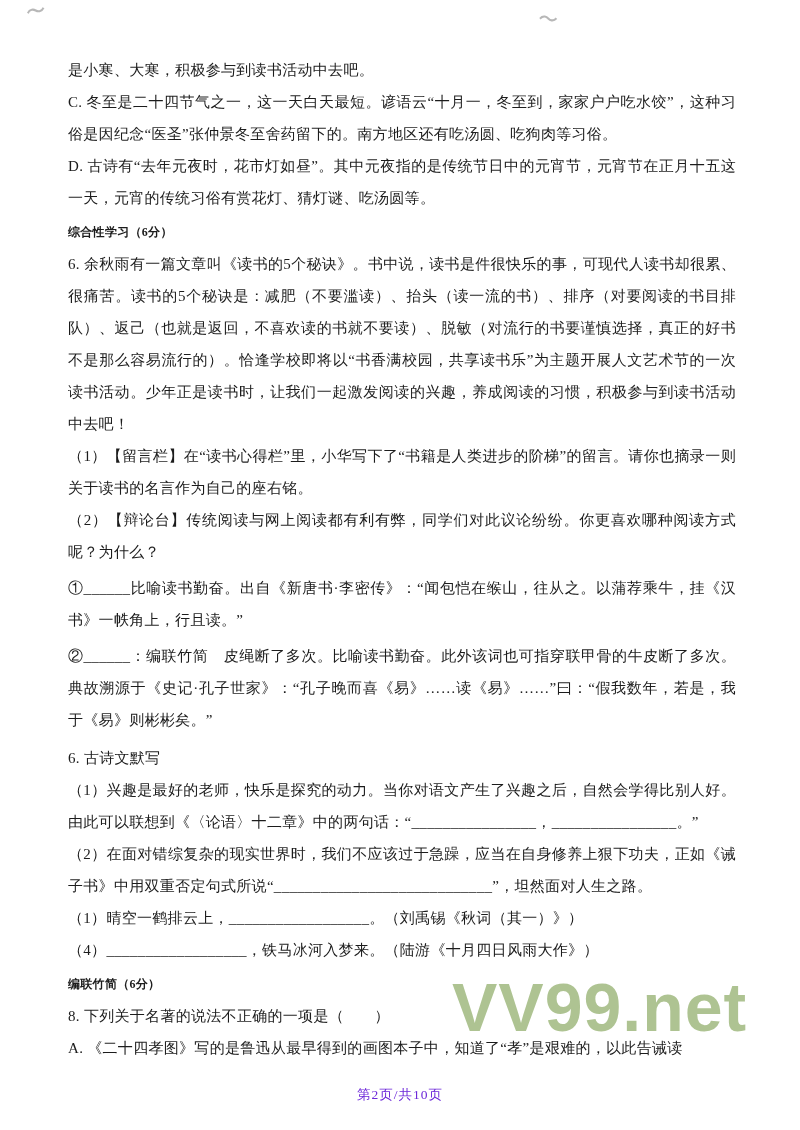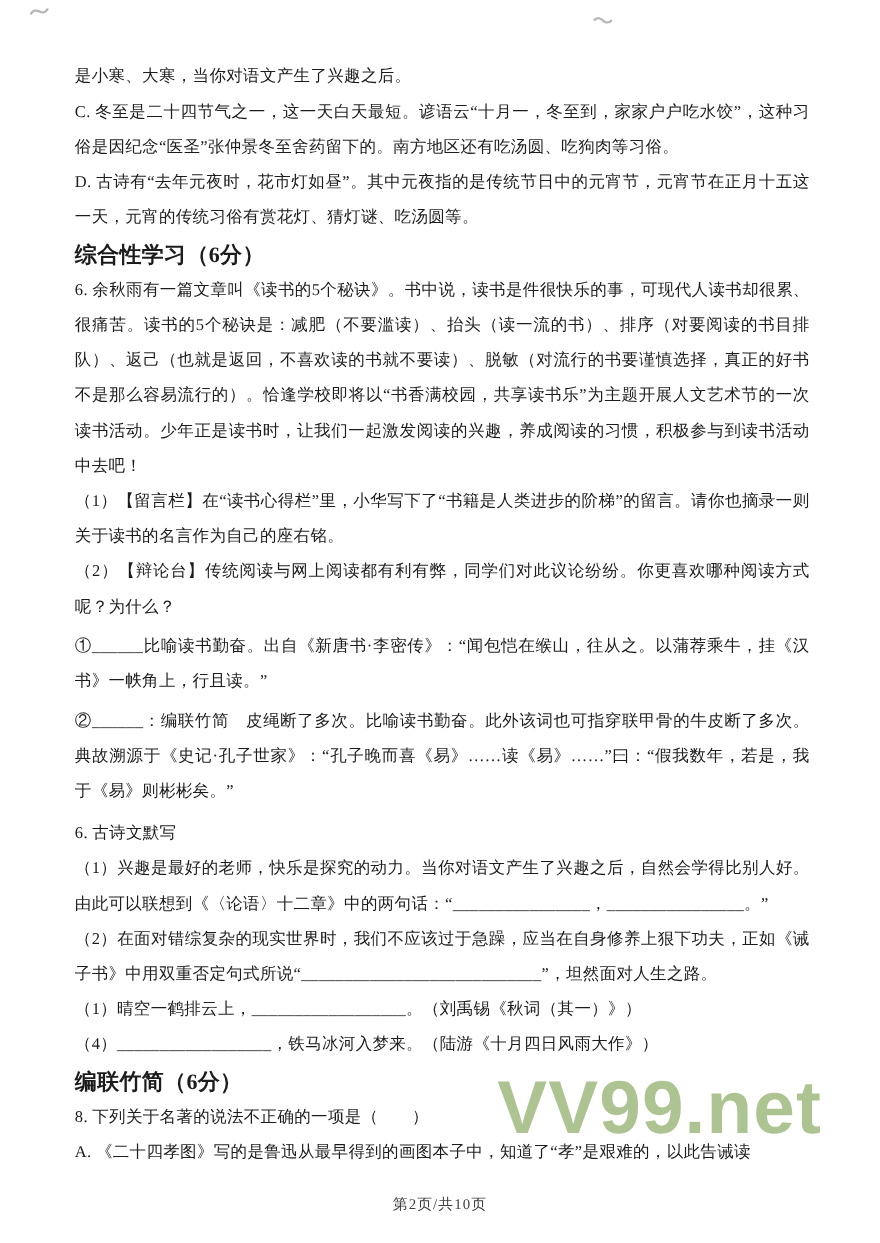--- a/index.html
+++ b/index.html
@@ -29,37 +29,37 @@
   .para {
     font-size: 15px;
     line-height: 32px;
     text-align: justify;
     letter-spacing: 0.3px;
     word-break: break-all;
     margin: 0;
   }
   .sec-heading {
     font-weight: bold;
-    font-size: 20px;
+    font-size: 12px;
     margin-top: 2px;
   }
   .space-above {
     margin-top: 4px;
   }
   .small-space-above {
     margin-top: 6px;
   }
   .footer {
     position: absolute;
     bottom: 26px;
     left: 0;
     width: 100%;
     text-align: center;
     font-size: 13.5px;
-    color: #404040;
+    color: #6d28d9;
     letter-spacing: 1px;
   }
   .watermark {
     position: absolute;
     left: 452px;
     top: 968px;
     font-family: "Liberation Sans", "DejaVu Sans", sans-serif;
     font-size: 68px;
     font-weight: 700;
     color: #4d7c0f;
@@ -81,21 +81,21 @@
 </style>
 </head>
 <body>
 
 <div class="page">
 
   <span class="scan-mark scan-mark-1">〜</span>
   <span class="scan-mark scan-mark-2">〜</span>
 
   <div class="content">
-    <p class="para">是小寒、大寒，当你对语文产生了兴趣之后。</p>
+    <p class="para">是小寒、大寒，积极参与到读书活动中去吧。</p>
     <p class="para">C. 冬至是二十四节气之一，这一天白天最短。谚语云“十月一，冬至到，家家户户吃水饺”，这种习俗是因纪念“医圣”张仲景冬至舍药留下的。南方地区还有吃汤圆、吃狗肉等习俗。</p>
     <p class="para">D. 古诗有“去年元夜时，花市灯如昼”。其中元夜指的是传统节日中的元宵节，元宵节在正月十五这一天，元宵的传统习俗有赏花灯、猜灯谜、吃汤圆等。</p>
     <p class="para sec-heading">综合性学习（6分）</p>
     <p class="para">6. 余秋雨有一篇文章叫《读书的5个秘诀》。书中说，读书是件很快乐的事，可现代人读书却很累、很痛苦。读书的5个秘诀是：减肥（不要滥读）、抬头（读一流的书）、排序（对要阅读的书目排队）、返己（也就是返回，不喜欢读的书就不要读）、脱敏（对流行的书要谨慎选择，真正的好书不是那么容易流行的）。恰逢学校即将以“书香满校园，共享读书乐”为主题开展人文艺术节的一次读书活动。少年正是读书时，让我们一起激发阅读的兴趣，养成阅读的习惯，积极参与到读书活动中去吧！</p>
     <p class="para">（1）【留言栏】在“读书心得栏”里，小华写下了“书籍是人类进步的阶梯”的留言。请你也摘录一则关于读书的名言作为自己的座右铭。</p>
     <p class="para">（2）【辩论台】传统阅读与网上阅读都有利有弊，同学们对此议论纷纷。你更喜欢哪种阅读方式呢？为什么？</p>
     <p class="para space-above">①______比喻读书勤奋。出自《新唐书·李密传》：“闻包恺在缑山，往从之。以蒲荐乘牛，挂《汉书》一帙角上，行且读。”</p>
     <p class="para space-above">②______：编联竹简　皮绳断了多次。比喻读书勤奋。此外该词也可指穿联甲骨的牛皮断了多次。典故溯源于《史记·孔子世家》：“孔子晚而喜《易》……读《易》……”曰：“假我数年，若是，我于《易》则彬彬矣。”</p>
     <p class="para small-space-above">6. 古诗文默写</p>
     <p class="para">（1）兴趣是最好的老师，快乐是探究的动力。当你对语文产生了兴趣之后，自然会学得比别人好。由此可以联想到《〈论语〉十二章》中的两句话：“________________，________________。”</p>

